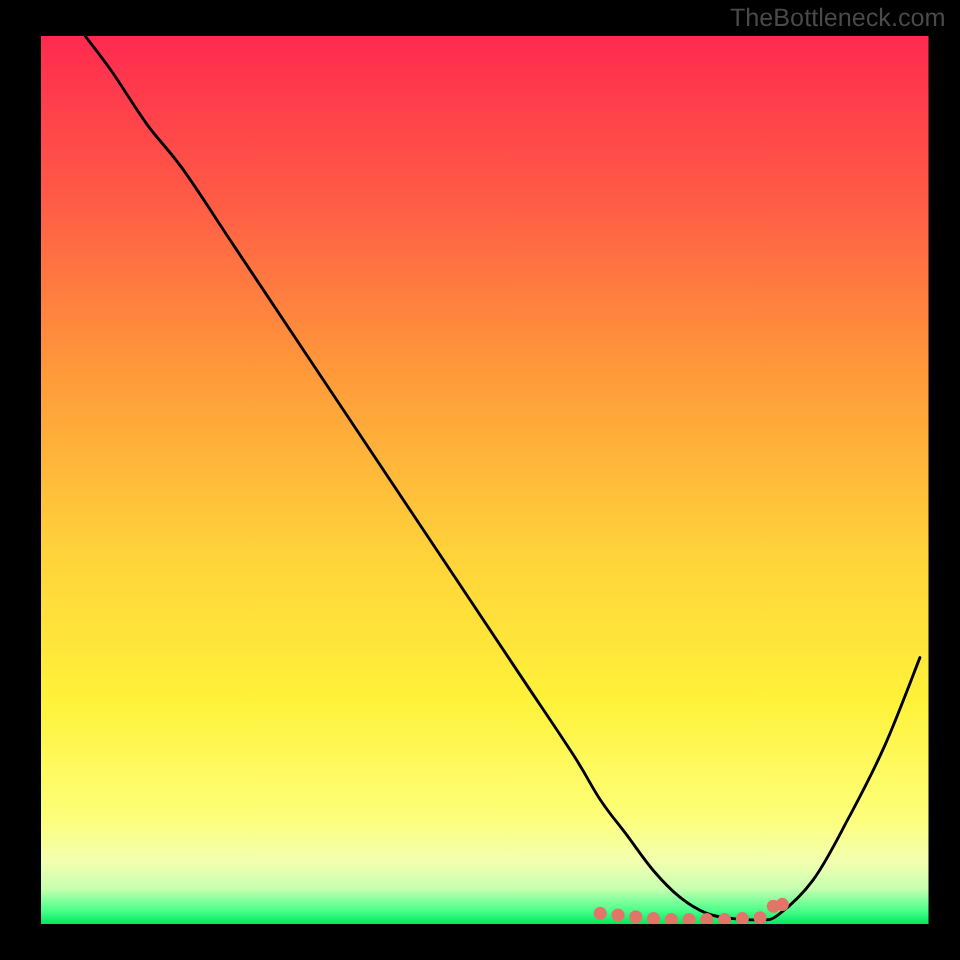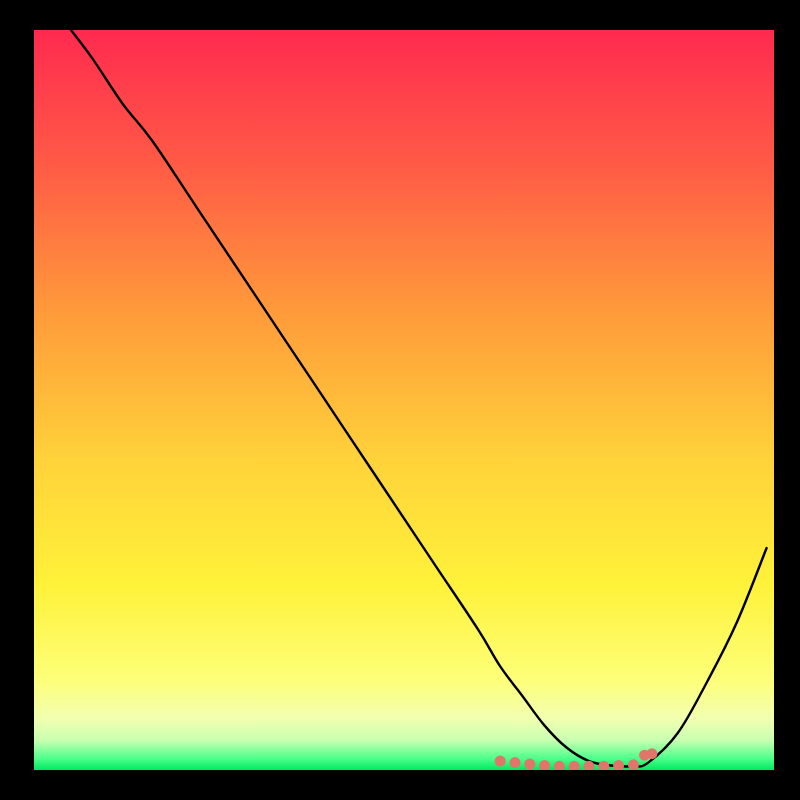--- a/index.html
+++ b/index.html
@@ -34,20 +34,21 @@
     overflow: hidden;
   }
   svg {
     display: block;
   }
 </style>
 </head>
 <body>
 
 <div class="container">
+  <div class="watermark">TheBottleneck.com</div>
   <div class="plot-area">
     <svg id="chart-svg" width="740" height="740" viewBox="0 0 740 740">
         <defs>
           <linearGradient id="bg-grad" x1="0" y1="0" x2="0" y2="1">
             <stop offset="0%" stop-color="#ff2a4f"></stop>
             <stop offset="18%" stop-color="#ff5a46"></stop>
             <stop offset="38%" stop-color="#ff9a3a"></stop>
             <stop offset="58%" stop-color="#ffd23a"></stop>
             <stop offset="75%" stop-color="#fff23a"></stop>
             <stop offset="88%" stop-color="#fdff7a"></stop>

